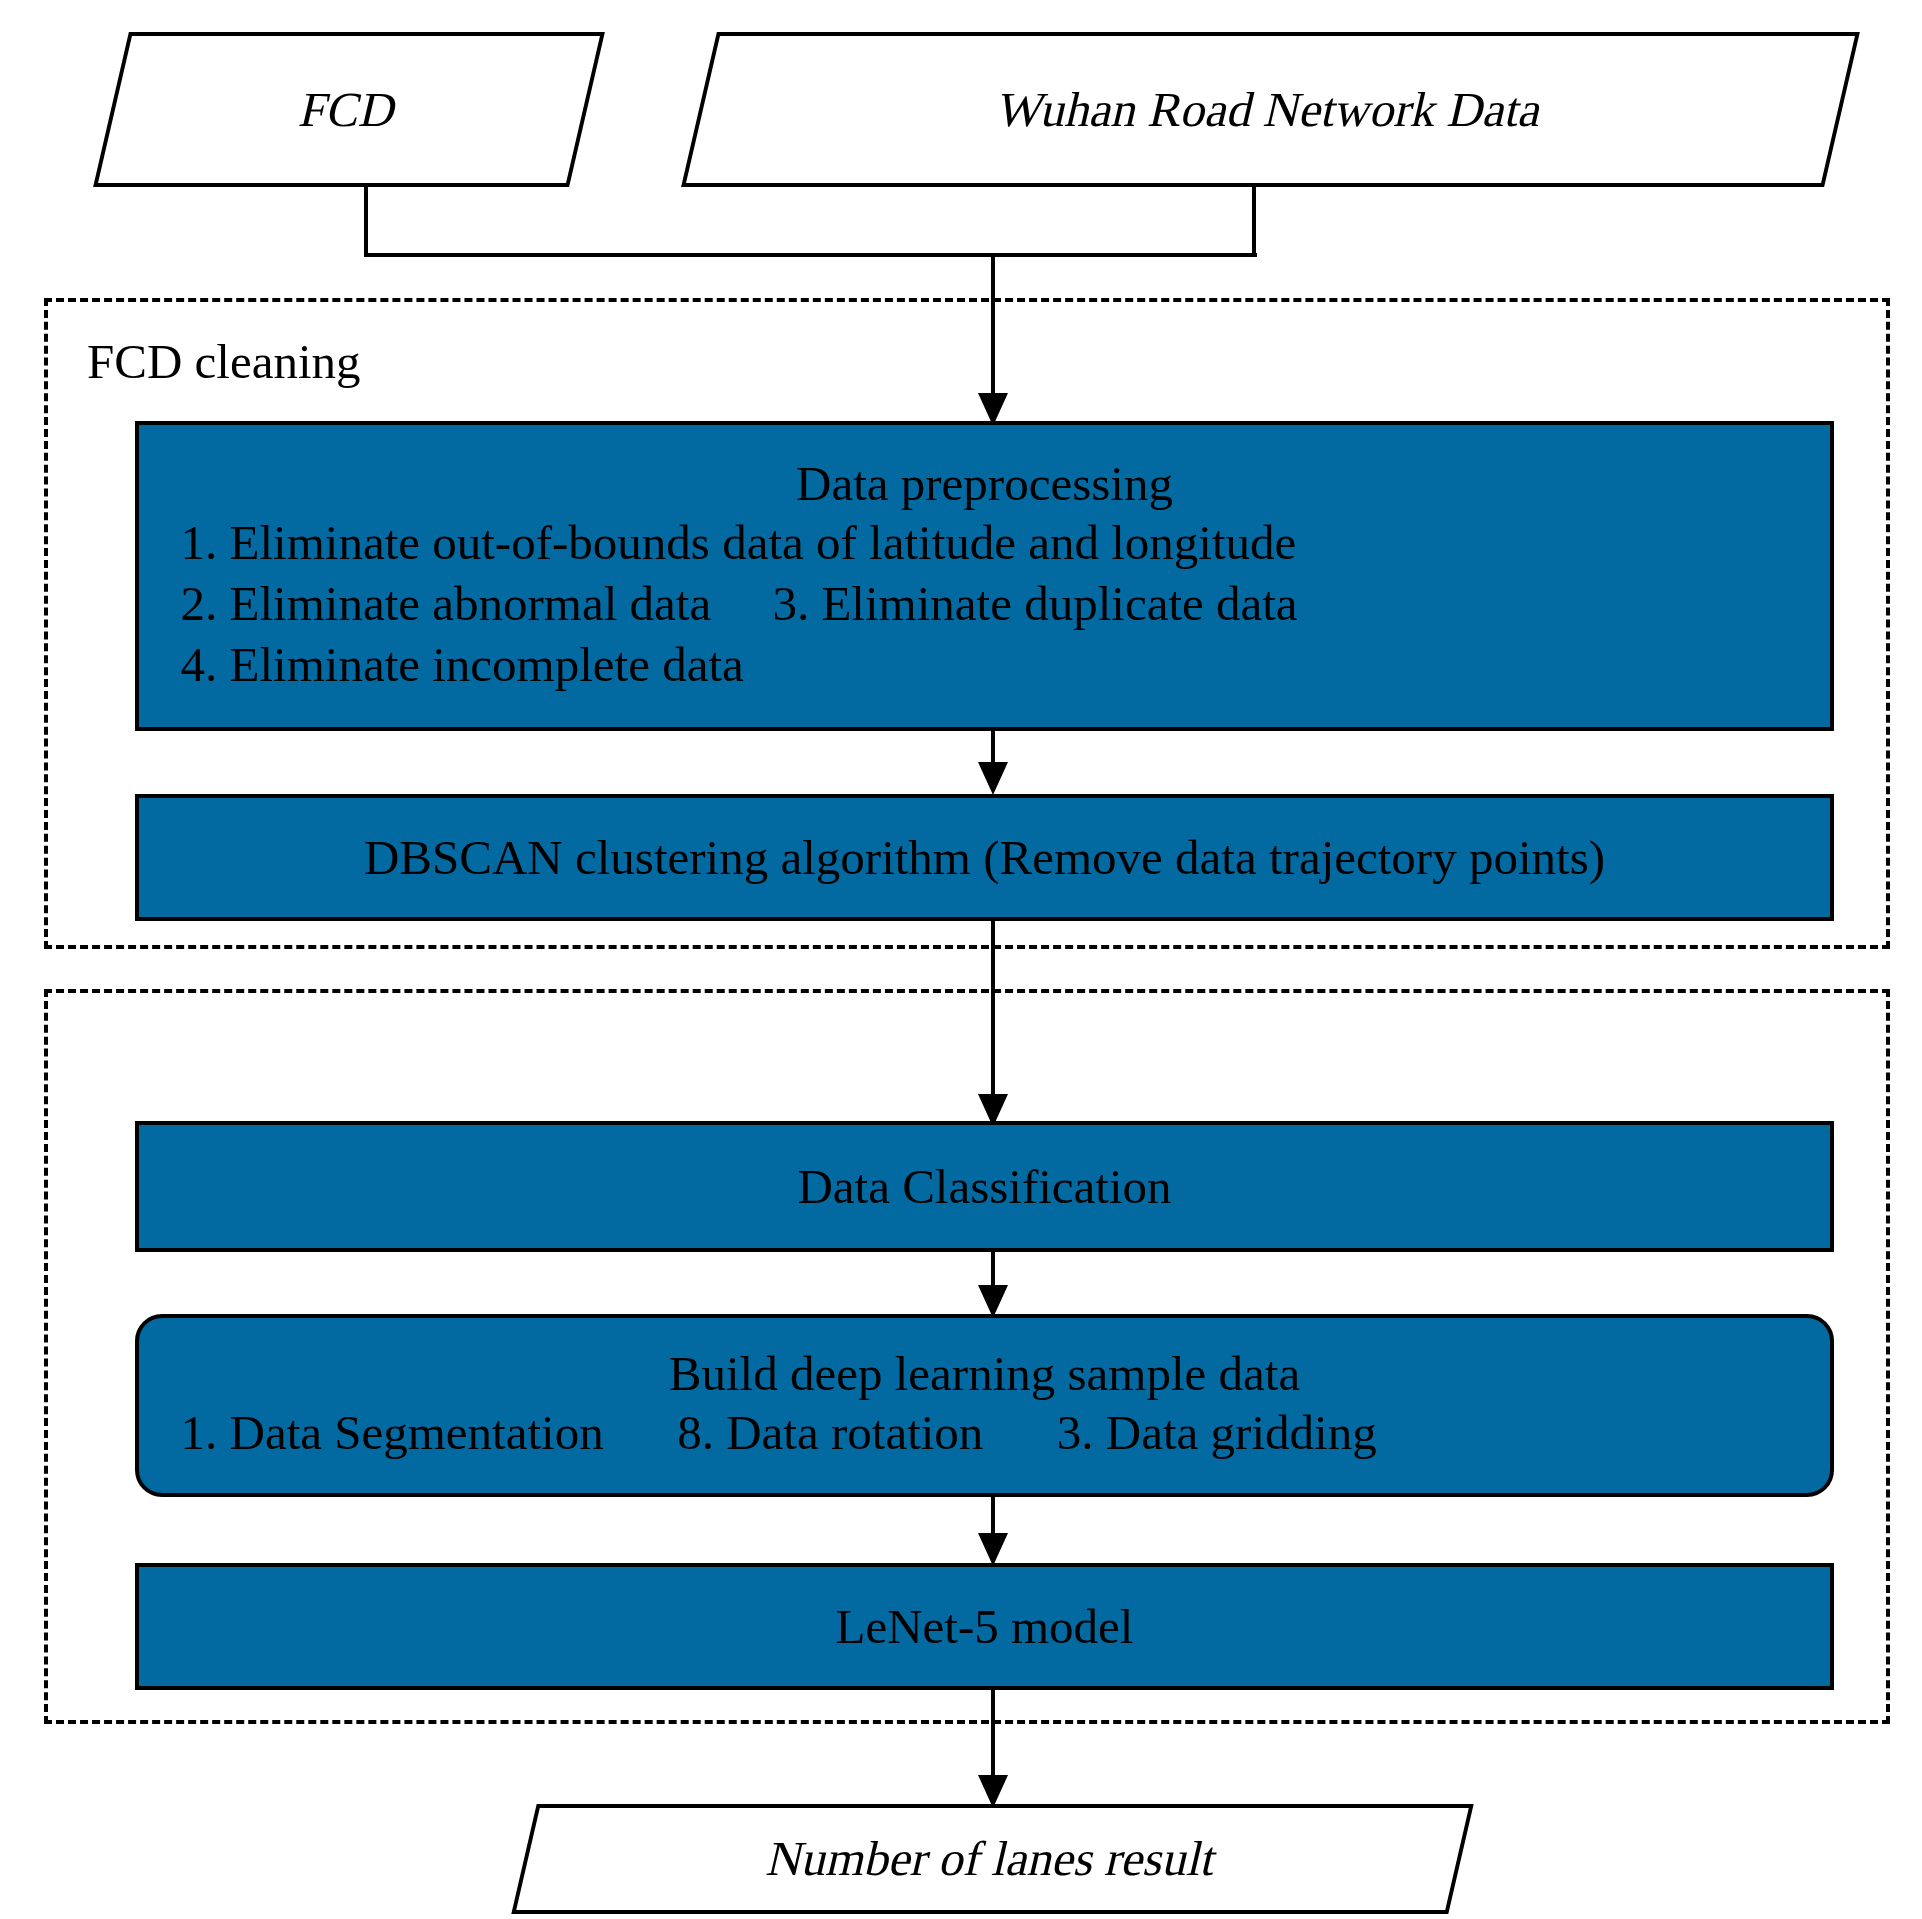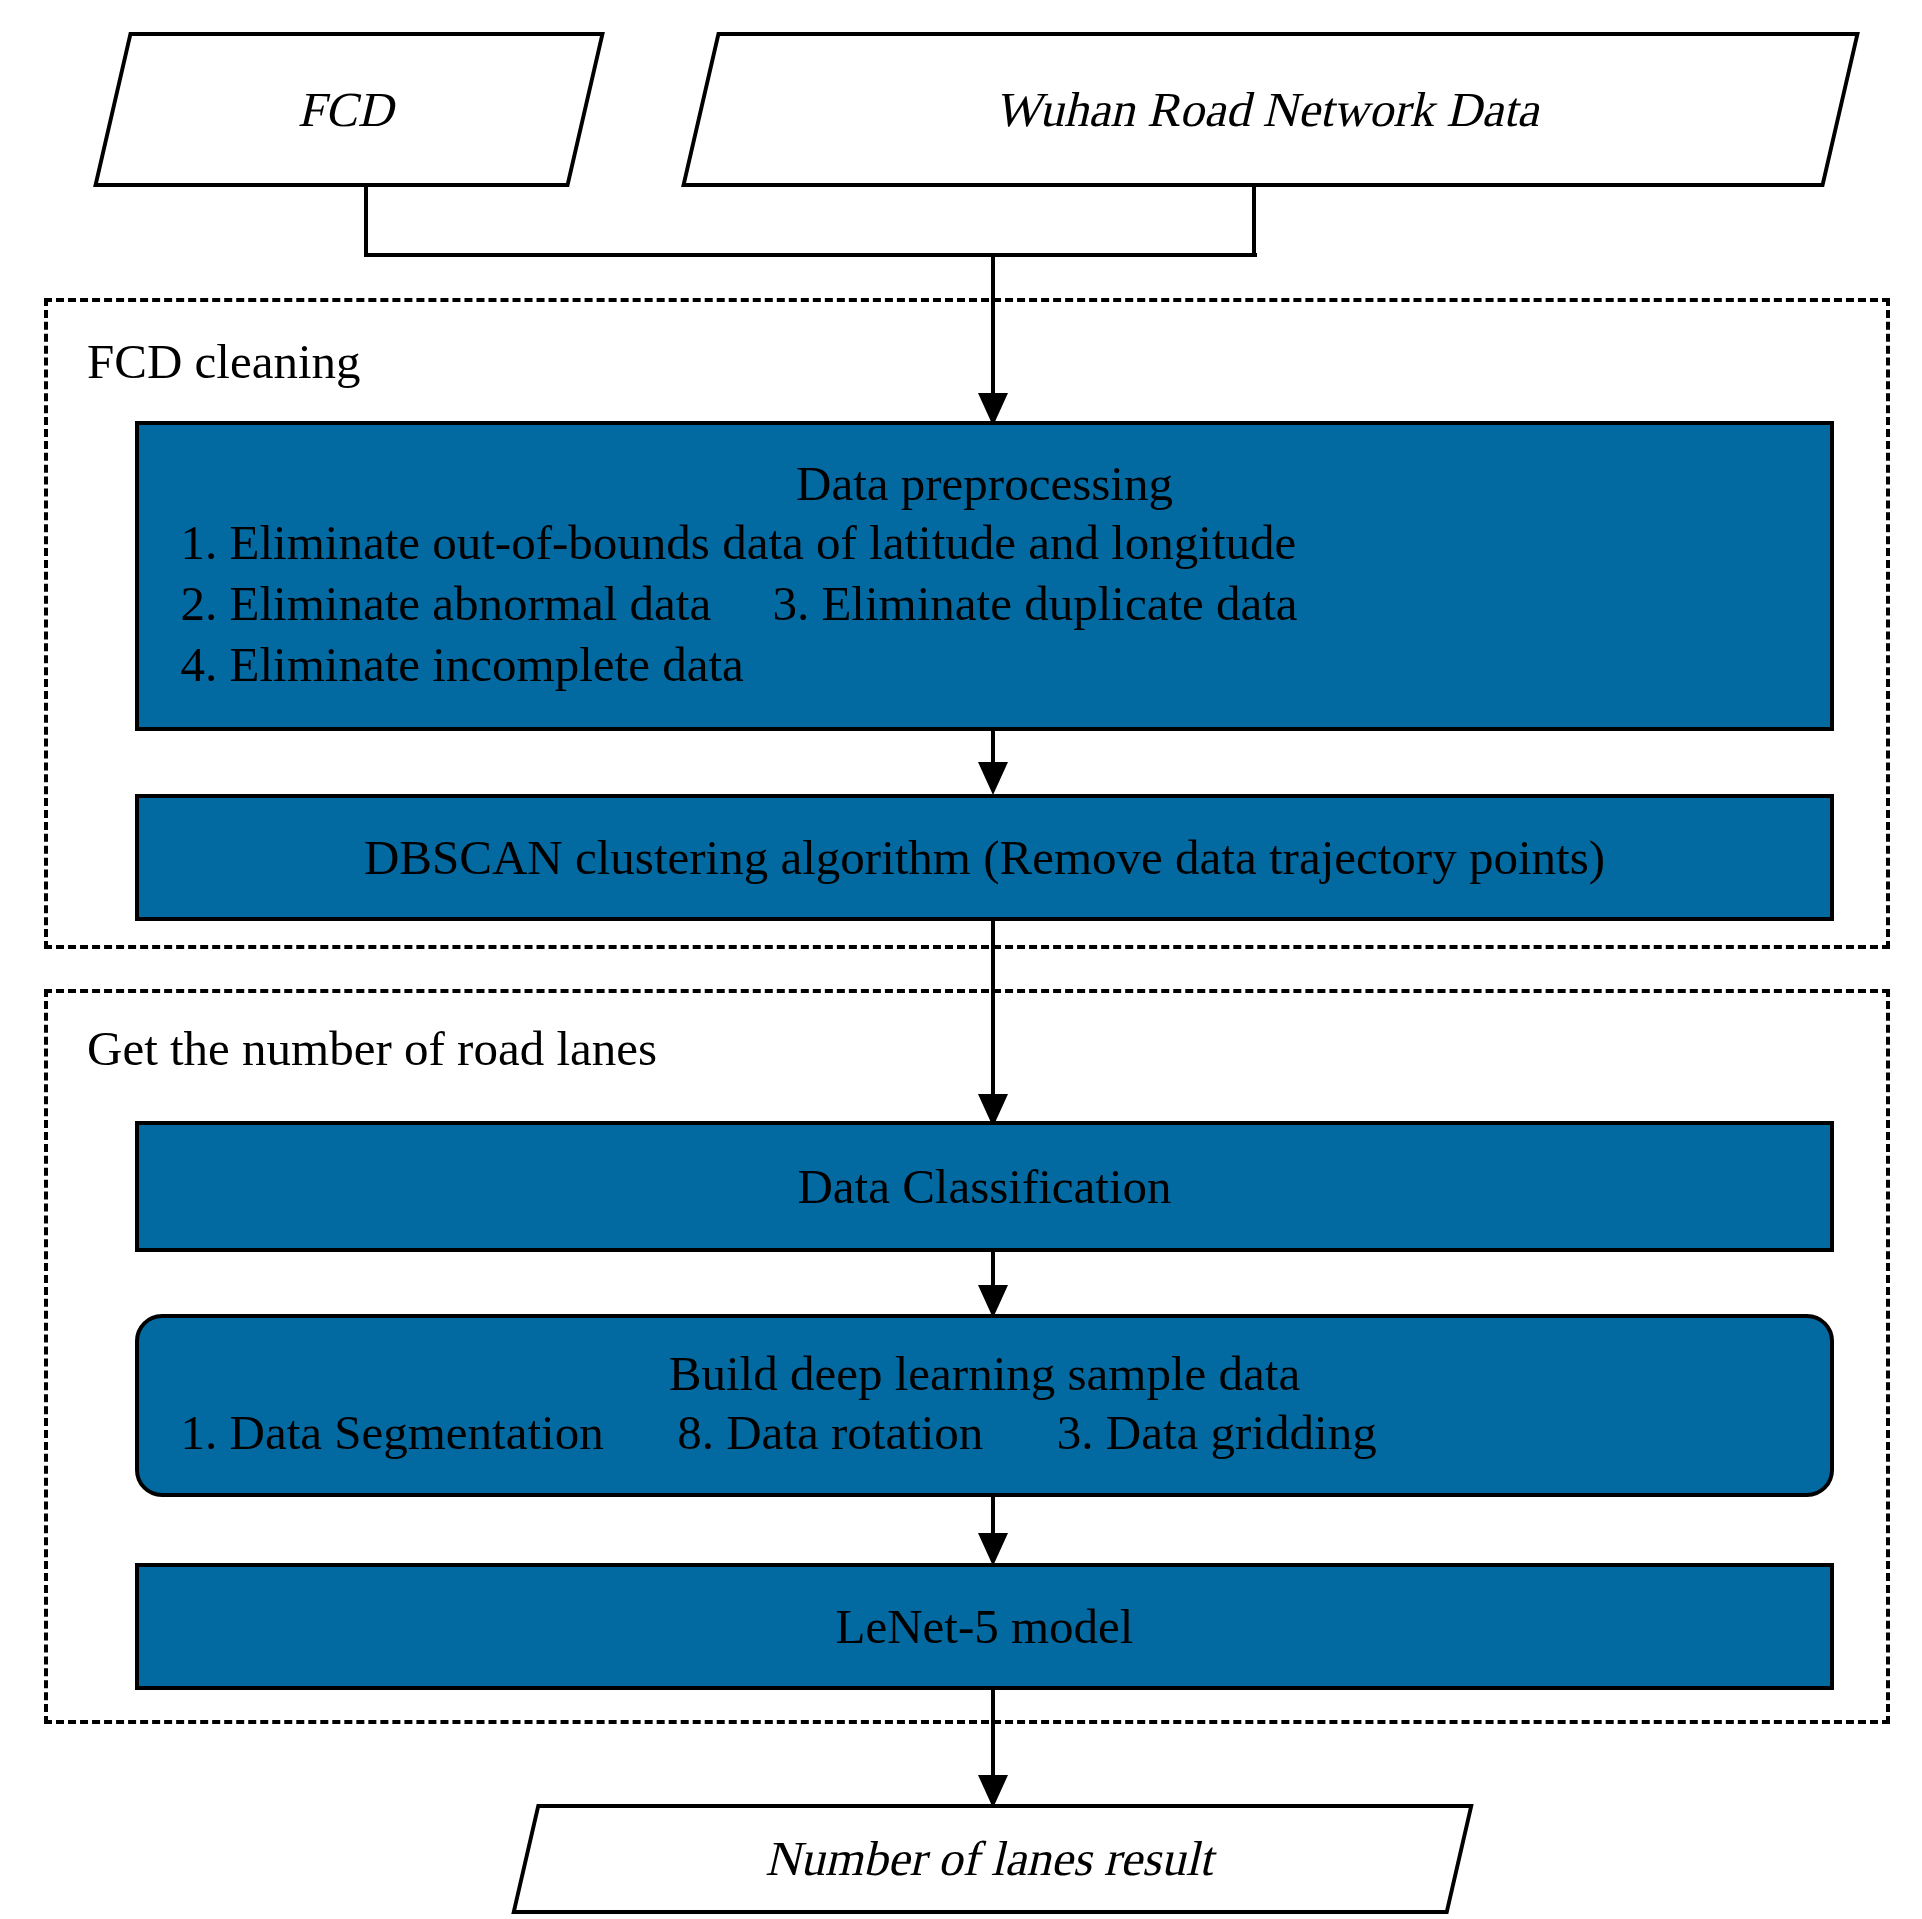--- a/index.html
+++ b/index.html
@@ -135,21 +135,20 @@
 
   <div class="pbox" style="left:135px; top:794px; width:1699px; height:127px;">
     <div class="body t-single">DBSCAN clustering algorithm (Remove data trajectory points)</div>
   </div>
 
   <div class="vline" style="left:991px; top:921px; height:199px;"></div>
   <div class="arrowhead" style="left:978px; top:1094px;"></div>
 
   <div class="group" style="left:44px; top:989px; width:1846px; height:735px;">
   </div>
-  <div class="group-title" style="left:87px; top:1024px;">Get the number of road lanes</div>
 
   <div class="pbox" style="left:135px; top:1121px; width:1699px; height:131px;">
     <div class="body t-single">Data Classification</div>
   </div>
 
   <div class="vline" style="left:991px; top:1248px; height:46px;"></div>
   <div class="arrowhead" style="left:978px; top:1285px;"></div>
 
   <div class="pbox" style="left:135px; top:1314px; width:1699px; height:183px;border-radius:27px;">
     <div class="body">

